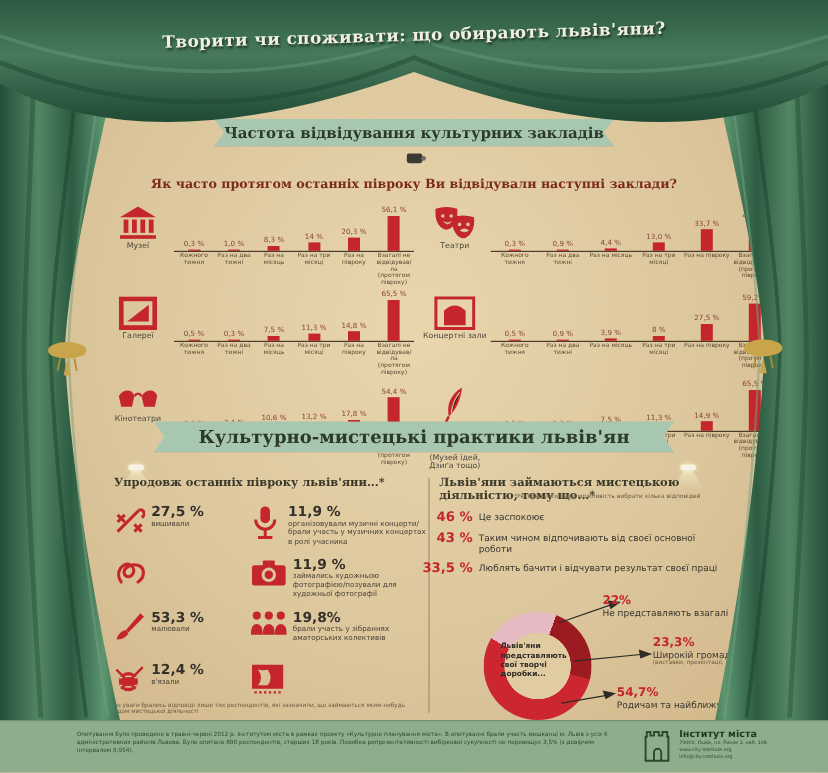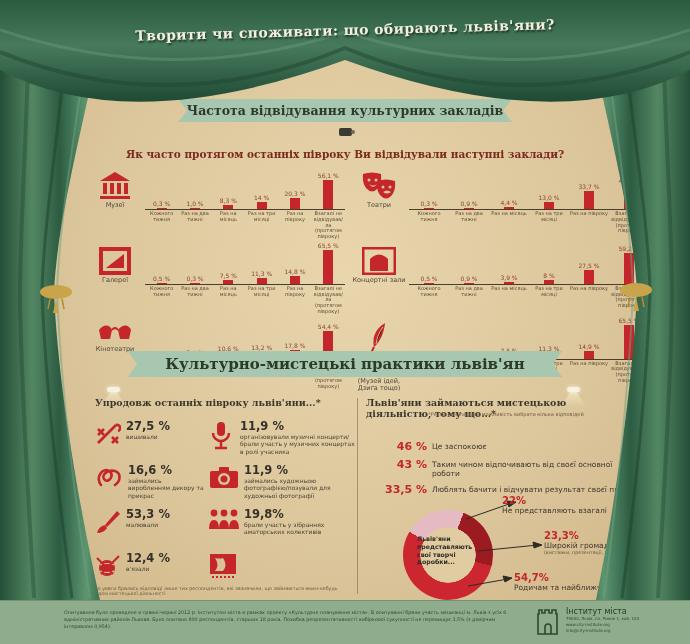--- a/index.html
+++ b/index.html
@@ -57,41 +57,41 @@
   .p-item{display:flex;gap:5px;}
   .p-icon{flex:0 0 26px;padding-top:1px;}
   .p-pct{font-size:11.5px;font-weight:bold;color:#34302a;line-height:1.1;}
   .p-txt{font-size:6px;color:#4a4336;line-height:1.25;}
   .practices-footnote{position:absolute;left:92px;top:586px;width:262px;z-index:2;font-size:4.8px;color:#6b5a3f;}
   .divider{position:absolute;left:357px;top:398px;width:1px;height:196px;background:rgba(90,75,50,.45);z-index:2;}
   
   .reasons-header{position:absolute;left:366px;top:397px;width:266px;z-index:2;
     font-family:"DejaVu Serif",serif;font-weight:bold;font-size:9.5px;color:#3a382b;}
   .reasons-note{position:absolute;left:386px;top:411px;width:240px;z-index:2;font-size:5px;color:#6b5a3f;text-align:center;}
-  .reasons-list{position:absolute;left:379px;top:424px;width:262px;z-index:2;margin-top:16px;}
+  .reasons-list{position:absolute;left:346px;top:424px;width:262px;z-index:2;}
   .r-item{display:flex;margin-bottom:5px;}
   .r-pct{flex:0 0 48px;text-align:right;color:#c3262b;font-weight:bold;font-size:11px;padding-right:5px;}
   .r-txt{font-size:7.5px;color:#3b362e;padding-top:2px;line-height:1.2;}
   
   .donut{position:absolute;left:403px;top:510px;width:90px;height:90px;border-radius:50%;z-index:2;}
   .donut-center{position:absolute;left:417px;top:535px;width:62px;z-index:2;
     font-size:6.2px;font-weight:bold;color:#2f2b26;line-height:1.25;}
   .callout{position:absolute;z-index:2;}
   .co-pct{color:#c3262b;font-weight:bold;font-size:10px;}
   .co-txt{font-size:7.5px;color:#3b362e;}
   .co-sub{font-size:4.8px;color:#6b5a3f;}
   .c1{left:502px;top:495px;width:150px;}
   .c2{left:544px;top:530px;width:145px;}
   .c3{left:514px;top:572px;width:160px;}
   .callout-lines{position:absolute;left:0;top:0;z-index:2;pointer-events:none;}
   
   .footer{position:absolute;left:0;top:600px;width:690px;height:44px;background:#8fac8c;border-top:1px solid #74946f;z-index:4;}
   .footer-text{position:absolute;left:64px;top:8px;width:458px;font-size:4.8px;line-height:1.5;color:#2d4a2c;}
   .logo{position:absolute;left:536px;top:6px;display:flex;gap:6px;}
-  .logo-txt .logo-title{font-size:8px;font-weight:normal;color:#1f3a1e;}
+  .logo-txt .logo-title{font-size:8px;font-weight:bold;color:#1f3a1e;}
   .logo-txt .logo-line{font-size:4px;color:#2d4a2c;line-height:1.5;}
 </style>
 </head>
 <body>
 
 <div class="canvas">
 
   <svg class="curtains" width="690" height="644" viewBox="0 0 690 644">
     <defs>
       <linearGradient id="gv" x1="0" y1="0" x2="0" y2="1">
@@ -468,24 +468,20 @@
           <div class="p-pct">27,5 %</div>
           <div class="p-txt">вишивали</div>
         </div>
       </div>
       <div class="p-item">
         <div class="p-icon">
           <svg width="28" height="24" viewBox="0 0 28 24">
             <path d="M6,20 C0,12 8,2 14,6 C20,10 14,18 10,15 C5,11 12,4 20,6 C26,8 26,16 20,20" stroke="#c4262b" stroke-width="2.6" fill="none" stroke-linecap="round"></path>
           </svg>
         </div>
-        <div>
-          <div class="p-pct">16,6 %</div>
-          <div class="p-txt">займались виробленням декору та прикрас</div>
-        </div>
       </div>
       <div class="p-item">
         <div class="p-icon">
           <svg width="26" height="26" viewBox="0 0 26 26">
             <path d="M10,16 L22,2 L25,5 L12,18 Z" fill="#c4262b"></path>
             <path d="M10,16 q-6,1 -8,8 q7,0 10,-5 Z" fill="#c4262b"></path>
           </svg>
         </div>
         <div>
           <div class="p-pct">53,3 %</div>

